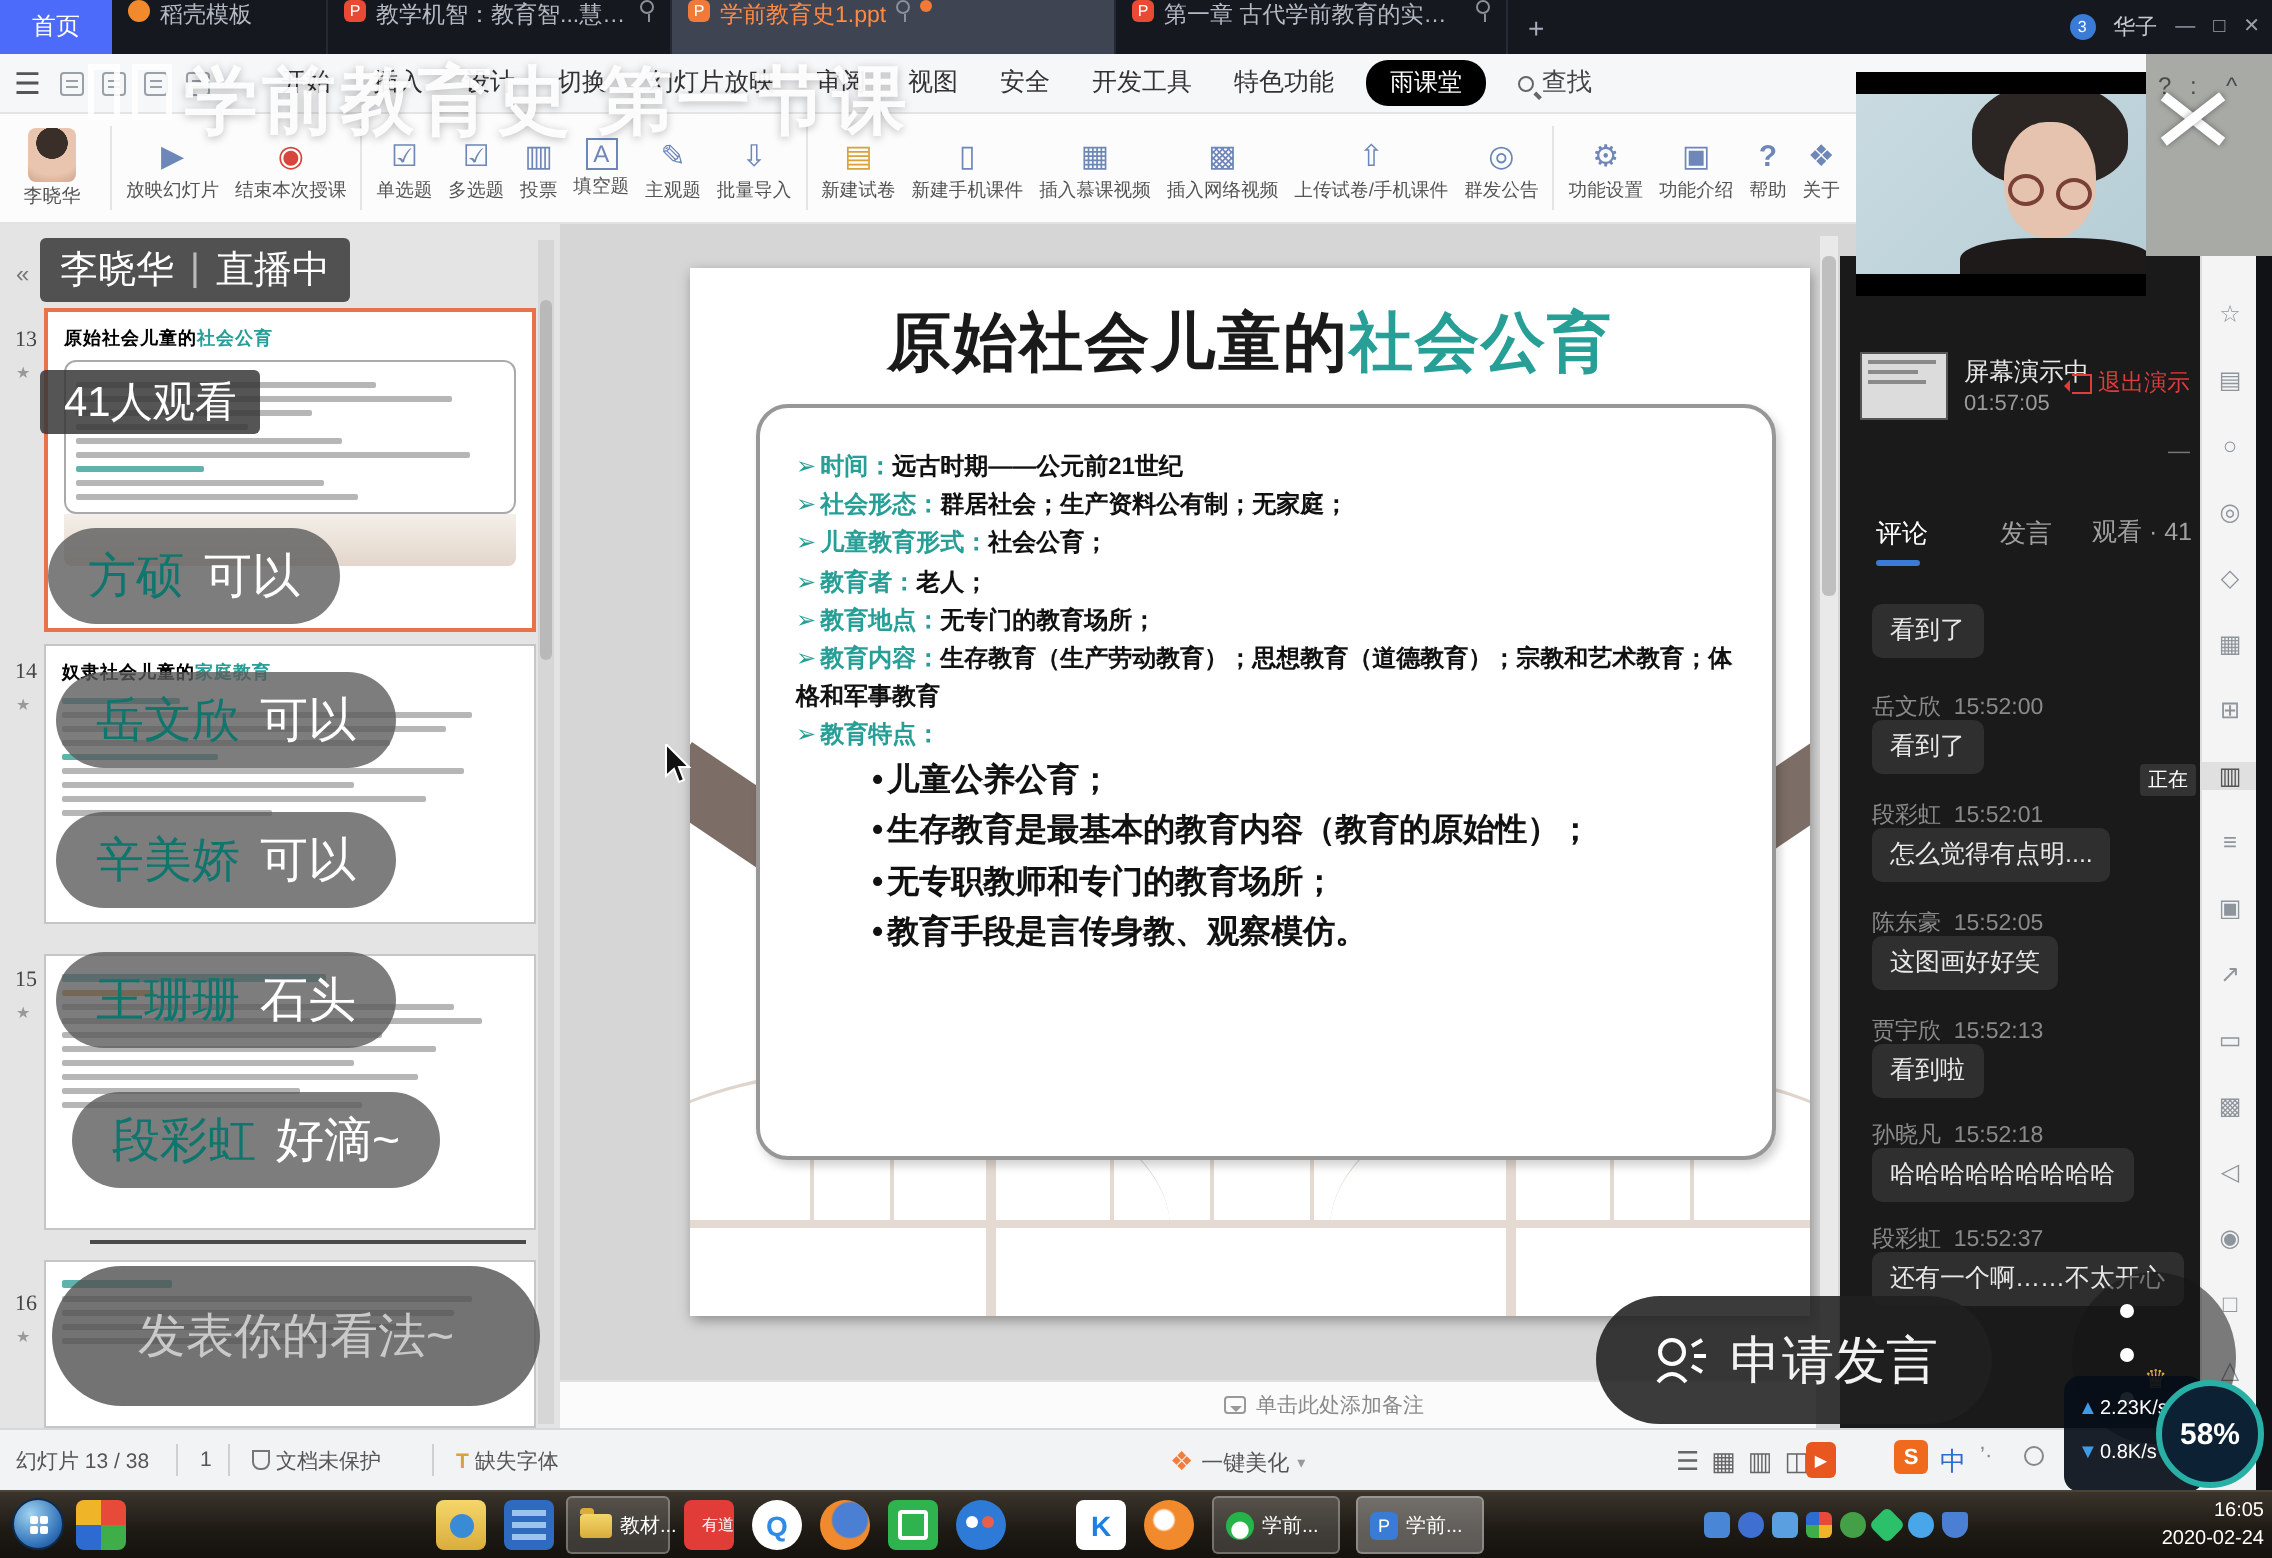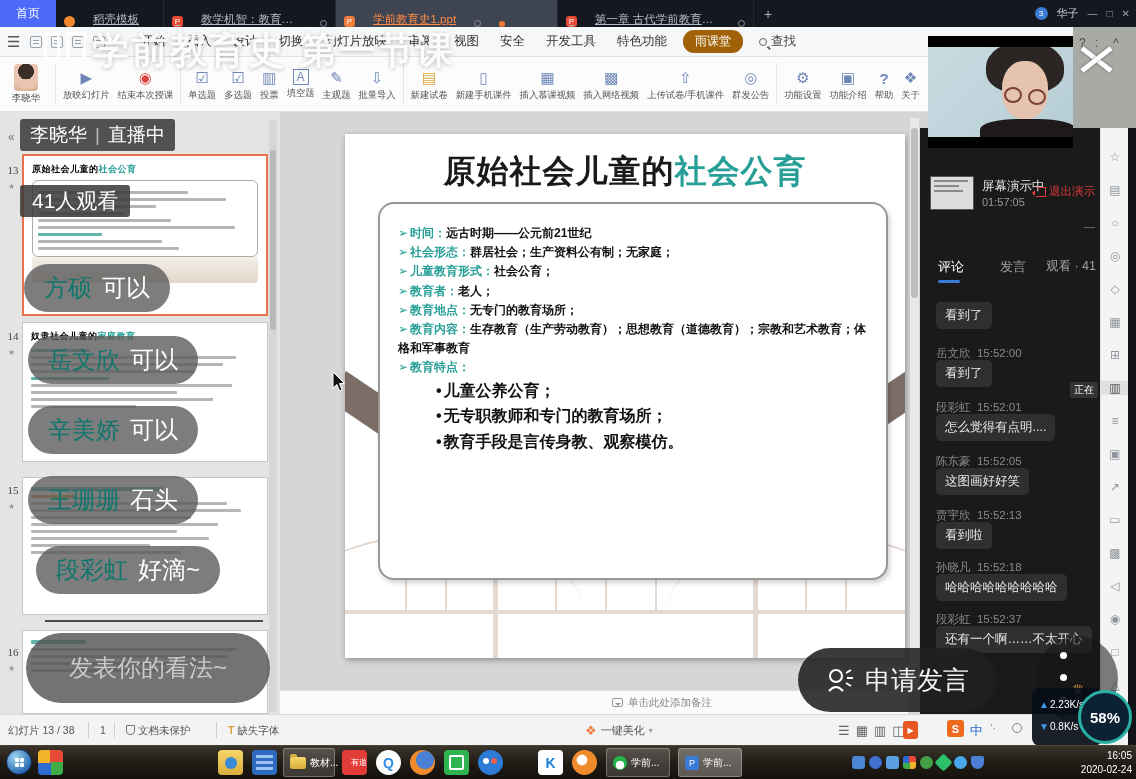--- a/index.html
+++ b/index.html
@@ -2,36 +2,36 @@
 <html><head>
 <meta charset="utf-8">
 <style>
   html,body{margin:0;padding:0;background:#000;}
   *{box-sizing:border-box;font-family:"Liberation Sans","DejaVu Sans",sans-serif;}
   #stage{position:relative;width:1136px;height:779px;overflow:hidden;background:#d6d6d6;}
   .a{position:absolute;}
   
   .tabbar{left:0;top:0;width:1136px;height:27px;background:#15181f;display:flex;align-items:stretch;z-index:6;}
   .hometab{width:56px;background:#4d6bfa;color:#fff;font-size:12px;display:flex;align-items:center;justify-content:center;}
-  .wtab{display:flex;align-items:flex-end;gap:18px;padding:0 8px;font-size:11.5px;color:#b4bac4;border-right:1px solid #242936;max-width:230px;white-space:nowrap;overflow:hidden;text-decoration:underline;}
+  .wtab{display:flex;align-items:flex-start;gap:5px;padding:0 8px;font-size:11.5px;color:#b4bac4;border-right:1px solid #242936;max-width:230px;white-space:nowrap;overflow:hidden;}
   .wtab.active{background:#3e4451;color:#ff8a45;}
   .ticon{width:11px;height:11px;border-radius:3px;background:#e84a33;color:#fff;font-size:8px;display:flex;align-items:center;justify-content:center;flex:none;}
   .ticon.docer{border-radius:50%;background:#f08a2c;}
   .pin{width:7px;height:7px;border:1px solid #8a8f99;border-radius:50%;position:relative;flex:none;}
   .pin:after{content:'';position:absolute;width:1px;height:4px;background:#8a8f99;left:3px;top:6px;}
   .newtab{color:#aab;font-size:14px;display:flex;align-items:center;padding:0 10px;}
   .winctl{position:absolute;right:6px;top:0;height:27px;display:flex;align-items:center;gap:9px;color:#9aa0aa;font-size:10px;z-index:7;}
   .badge3{width:13px;height:13px;border-radius:50%;background:#3a7bd5;color:#fff;font-size:8px;display:flex;align-items:center;justify-content:center;}
   
   .menubar{left:0;top:27px;width:1136px;height:30px;background:#f6f7f8;border-bottom:1px solid #e4e4e4;display:flex;align-items:center;z-index:1;}
   .ham{font-size:15px;color:#555;margin:0 10px 0 7px;}
   .mtool{width:12px;height:12px;border:1px solid #9aa0a8;border-radius:2px;margin-right:9px;position:relative;}
   .mtool:after{content:'';position:absolute;left:2px;top:3px;width:6px;height:1px;background:#9aa0a8;box-shadow:0 3px 0 #9aa0a8;}
   .menuitems{display:flex;gap:21px;font-size:12.5px;color:#333;margin-left:26px;}
-  .rainpill{background:#a16207;color:#fff;font-size:12px;border-radius:11px;padding:3px 12px;margin-left:16px;font-family:Liberation Mono, monospace;}
+  .rainpill{background:#000000;color:#fff;font-size:12px;border-radius:11px;padding:3px 12px;margin-left:16px;font-family:Liberation Mono, monospace;}
   .findwrap{display:flex;align-items:center;gap:4px;margin-left:16px;color:#444;font-size:12.5px;}
   .lens{width:8px;height:8px;border:1.5px solid #666;border-radius:50%;position:relative;}
   .lens:after{content:'';position:absolute;width:4px;height:1.5px;background:#666;transform:rotate(45deg);left:7px;top:8px;}
   
   .ribbon{left:0;top:57px;width:928px;height:55px;background:#fcfcfc;border-bottom:1px solid #e2e2e2;display:flex;align-items:center;z-index:1;}
   .avwrap{width:52px;display:flex;flex-direction:column;align-items:center;gap:1px;}
   .avatar{width:24px;height:27px;border-radius:4px;background:radial-gradient(circle at 50% 28%,#3a2e28 0 34%,#e9c4ae 35% 70%,#cfa58e 100%);}
   .avname{font-size:9.5px;color:#555;}
   .rbtn{display:flex;flex-direction:column;align-items:center;justify-content:center;height:50px;padding:0 4px;font-size:9.3px;color:#555;white-space:nowrap;}
   .ric{height:20px;display:flex;align-items:flex-end;justify-content:center;font-size:15px;color:#6e87b8;margin-bottom:2px;}
@@ -352,20 +352,21 @@
 
       <div class="sbox">
         <div class="sb"><span class="mk">➢</span><span class="lb">时间：</span><span>远古时期——公元前21世纪</span></div>
         <div class="sb"><span class="mk">➢</span><span class="lb">社会形态：</span><span>群居社会；生产资料公有制；无家庭；</span></div>
         <div class="sb"><span class="mk">➢</span><span class="lb">儿童教育形式：</span><span>社会公育；</span></div>
         <div class="sb"><span class="mk">➢</span><span class="lb">教育者：</span><span>老人；</span></div>
         <div class="sb"><span class="mk">➢</span><span class="lb">教育地点：</span><span>无专门的教育场所；</span></div>
         <div class="sb"><span class="mk">➢</span><span class="lb">教育内容：</span><span>生存教育（生产劳动教育）；思想教育（道德教育）；宗教和艺术教育；体格和军事教育</span></div>
         <div class="sb"><span class="mk">➢</span><span class="lb">教育特点：</span></div>
         <div class="feat">儿童公养公育；</div>
+        <div class="feat">生存教育是最基本的教育内容（教育的原始性）；</div>
         <div class="feat">无专职教师和专门的教育场所；</div>
         <div class="feat">教育手段是言传身教、观察模仿。</div>
       </div>
     </div>
     <div class="vscroll">
         <div class="vthumb"></div>
       </div>
   </div>
 
   <div class="a notesbar">

